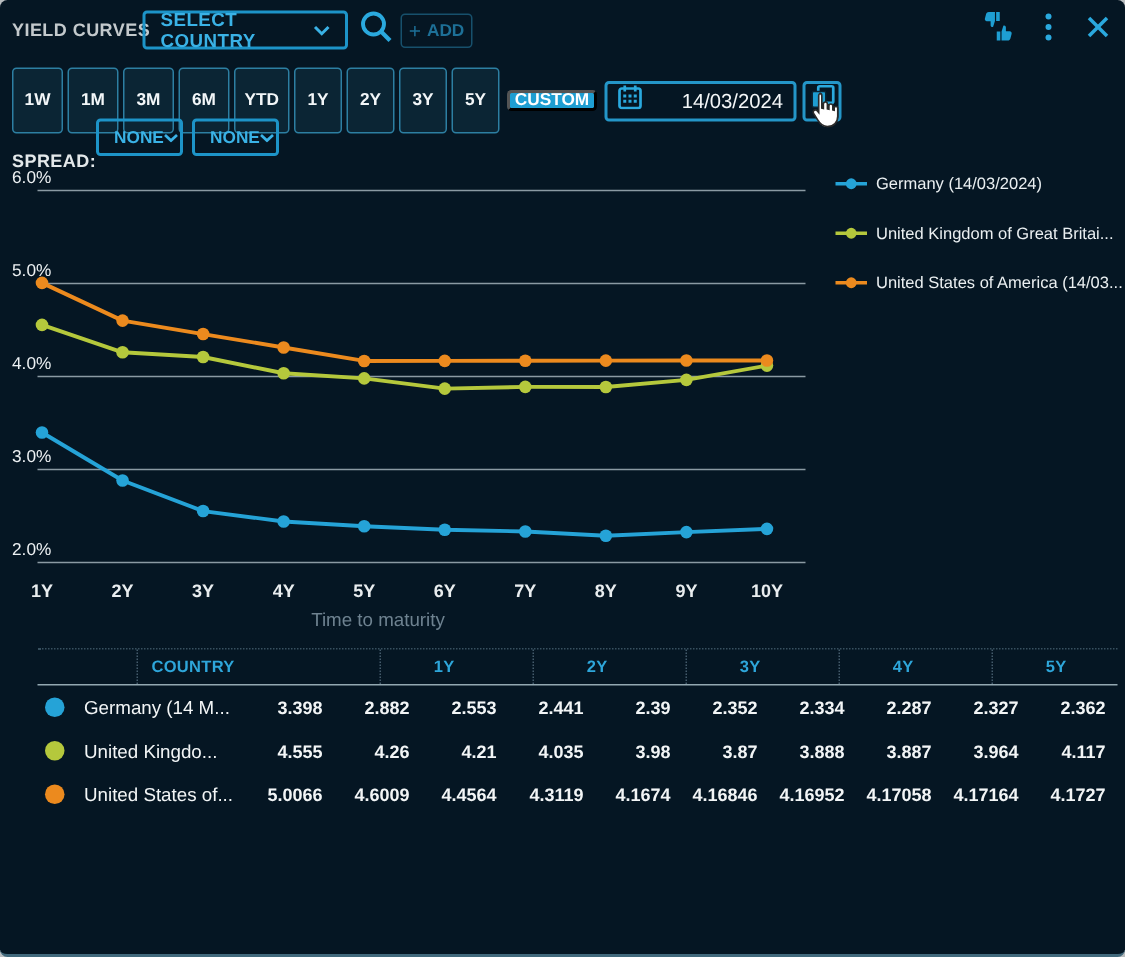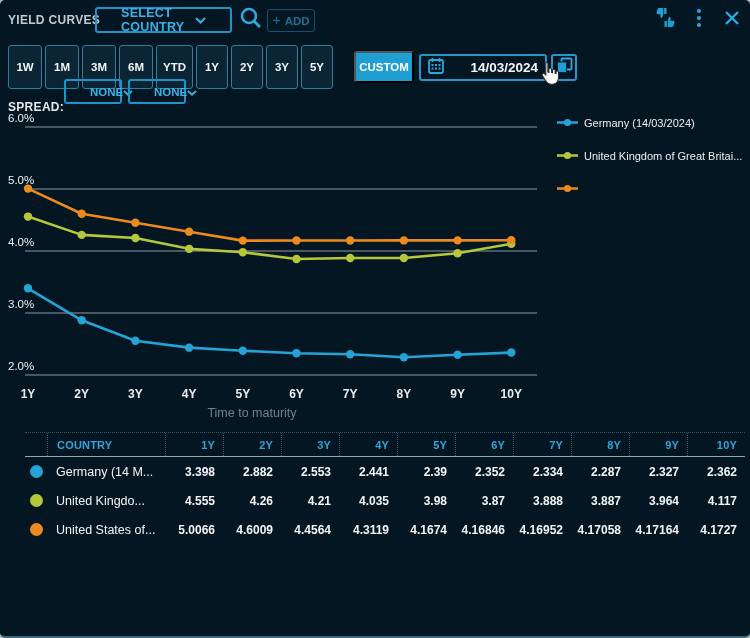--- a/index.html
+++ b/index.html
@@ -1,53 +1,53 @@
 <!DOCTYPE html>
 <html><head>
 <meta charset="utf-8">
 <style>
   html,body{margin:0;padding:0;background:#b9bdbf;font-family:"Liberation Sans",sans-serif;}
   .window{position:relative;width:750px;height:638px;background:#051623;border-radius:5px;overflow:hidden;
           border-bottom:2px solid #41697c;box-sizing:border-box;}
   
   .title-label{position:absolute;left:8px;top:13px;font-size:12px;font-weight:bold;color:#c3c9cc;letter-spacing:.3px;}
   .dd{box-sizing:border-box;border:2px solid #1d94c8;border-radius:3px;color:#3ab2e6;font-weight:bold;
-      display:flex;align-items:center;justify-content:space-between;padding:0 24px;background:transparent;cursor:pointer;}
+      display:flex;align-items:center;justify-content:space-between;padding:0 10px;background:transparent;cursor:pointer;}
   .select-country{position:absolute;left:95px;top:7px;width:137px;height:26px;font-size:12.5px;letter-spacing:.3px;}
   .search-btn{position:absolute;left:237px;top:6px;width:28px;height:28px;display:flex;align-items:center;justify-content:center;cursor:pointer;}
   .add-btn{position:absolute;left:267px;top:9px;width:48px;height:23px;box-sizing:border-box;border:1px solid #17506c;
            border-radius:3px;color:#1d7097;font-size:11.5px;font-weight:bold;display:flex;align-items:center;justify-content:center;gap:4px;}
   .add-plus{font-size:14px;font-weight:normal;margin-top:-1px;}
   .top-icons{position:absolute;right:6px;top:8px;display:flex;align-items:center;gap:9px;}
   .icon-btn{width:24px;height:24px;display:flex;align-items:center;justify-content:center;cursor:pointer;}
   
   .toolbar{position:absolute;left:8px;top:45px;display:flex;align-items:center;}
   .pbtn{box-sizing:border-box;height:44px;background:#0b2534;border:1px solid #2d7fa2;border-radius:3px;color:#f2f6f8;
         font-size:11.5px;font-weight:bold;display:flex;align-items:center;justify-content:center;margin-right:3px;cursor:pointer;}
-  .custom-btn{box-sizing:border-box;height:32px;width:60px;margin-left:18px;background:#1e9ed2;border-radius:3px;color:#fff;
+  .custom-btn{box-sizing:border-box;height:14px;width:60px;margin-left:2px;background:#1e9ed2;border-radius:3px;color:#fff;
         font-size:11.5px;font-weight:bold;display:flex;align-items:center;justify-content:center;cursor:pointer;}
   .date-box{box-sizing:border-box;height:27px;width:128px;margin-left:5px;border:2px solid #2496c8;border-radius:3px;
-        display:flex;align-items:center;padding:0 7px;gap:19px;cursor:pointer;font-weight:bold;}
+        display:flex;align-items:center;padding:0 7px;gap:19px;cursor:pointer;}
   .date-text{flex:1;text-align:right;color:#f4f7f8;font-size:13.5px;}
   .copy-btn{box-sizing:border-box;height:27px;width:26px;margin-left:4px;border:2px solid #2496c8;border-radius:3px;
         display:flex;align-items:center;justify-content:center;cursor:pointer;}
   .cursor-ptr{position:absolute;left:538px;top:60px;pointer-events:none;z-index:50;}
   
   .spread-label{position:absolute;left:8px;top:100px;font-size:12px;font-weight:bold;color:#e3e8ea;letter-spacing:.3px;}
   .spread-dd1{position:absolute;left:64px;top:79px;width:58px;height:25px;font-size:11.5px;}
   .spread-dd2{position:absolute;left:128px;top:79px;width:58px;height:25px;font-size:11.5px;}
   
   .chart-svg{position:absolute;left:0;top:105px;}
   .legend{position:absolute;left:556px;top:116px;display:flex;flex-direction:column;gap:20px;}
   .legend-item{display:flex;align-items:center;gap:5px;height:13px;cursor:pointer;}
   .legend-label{color:#eaeff1;font-size:11px;white-space:nowrap;}
   
   .yc-table{position:absolute;left:25px;top:432px;width:720px;border-top:1px dotted rgba(120,150,168,.45);}
   .t-header{display:grid;grid-template-columns:22px 118px repeat(10,58px);height:23px;align-items:center;
-            border-bottom:1px solid #93a8b1;}
+            border-bottom:1px solid #93a8b1;gap:44px;}
   .t-header .hc{color:#2ea6da;font-size:11px;font-weight:bold;letter-spacing:.2px;text-align:right;padding-right:8px;
             border-left:1px dotted rgba(120,150,168,.55);height:100%;display:flex;align-items:center;justify-content:flex-end;box-sizing:border-box;}
   .t-header .hc.name{justify-content:flex-start;text-align:left;padding-left:9px;}
   .t-header .hc.dotcol{border-left:none;}
   .t-row{display:grid;grid-template-columns:22px 118px repeat(10,58px);height:29px;align-items:center;cursor:pointer;}
   .t-row .dot{width:13px;height:13px;border-radius:50%;margin-left:5px;}
   .t-row .rname{color:#f2f5f6;font-size:12.5px;padding-left:9px;white-space:nowrap;overflow:hidden;}
   .t-row .val{color:#f2f5f6;font-size:12px;font-weight:600;text-align:right;padding-right:8px;}
 </style>
 </head>
@@ -249,20 +249,21 @@
           <line x1="1" y1="4.5" x2="22" y2="4.5" stroke="#b5c83c" stroke-width="2.4"></line>
           <circle cx="11.5" cy="4.5" r="3.6" fill="#b5c83c"></circle>
         </svg>
         <span class="legend-label">United Kingdom of Great Britai...</span>
       </div>
       <div class="legend-item">
         <svg width="23" height="9" viewBox="0 0 23 9">
           <line x1="1" y1="4.5" x2="22" y2="4.5" stroke="#ec8a1e" stroke-width="2.4"></line>
           <circle cx="11.5" cy="4.5" r="3.6" fill="#ec8a1e"></circle>
         </svg>
+        <span class="legend-label">United States of America (14/03...</span>
       </div>
     </div>
 
   <div class="yc-table" id="yctable">
       <div class="t-header">
         <div class="hc dotcol"></div>
         <div class="hc name">COUNTRY</div>
         <div class="hc">1Y</div>
         <div class="hc">2Y</div>
         <div class="hc">3Y</div>

